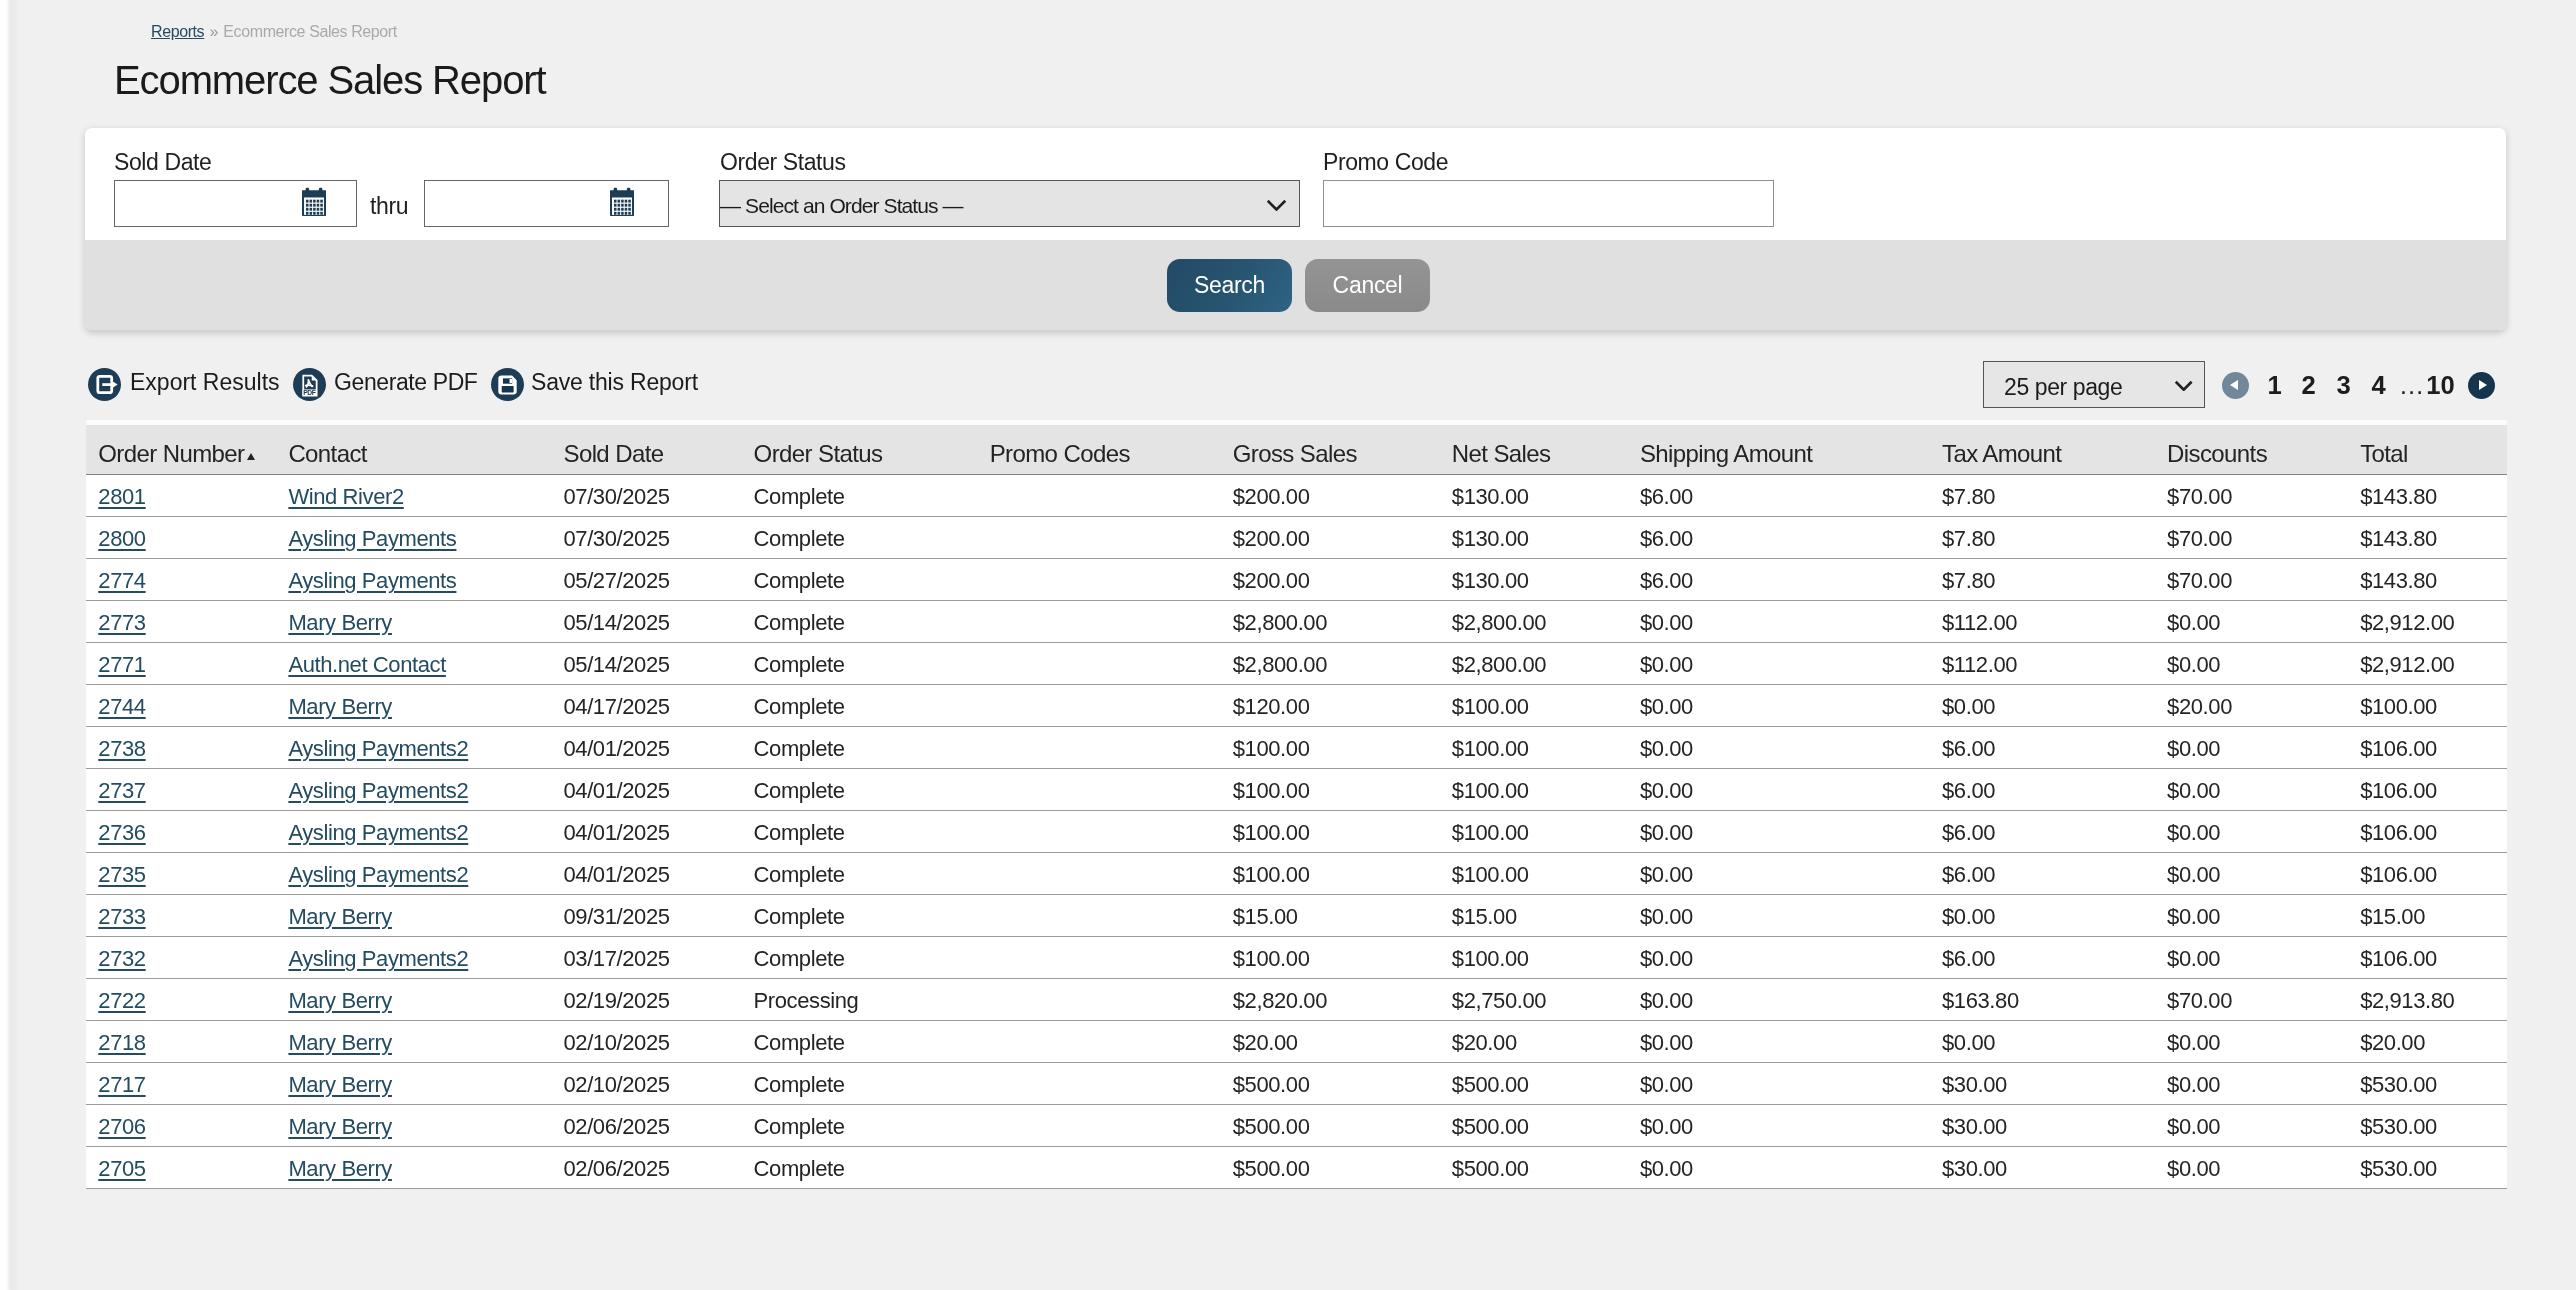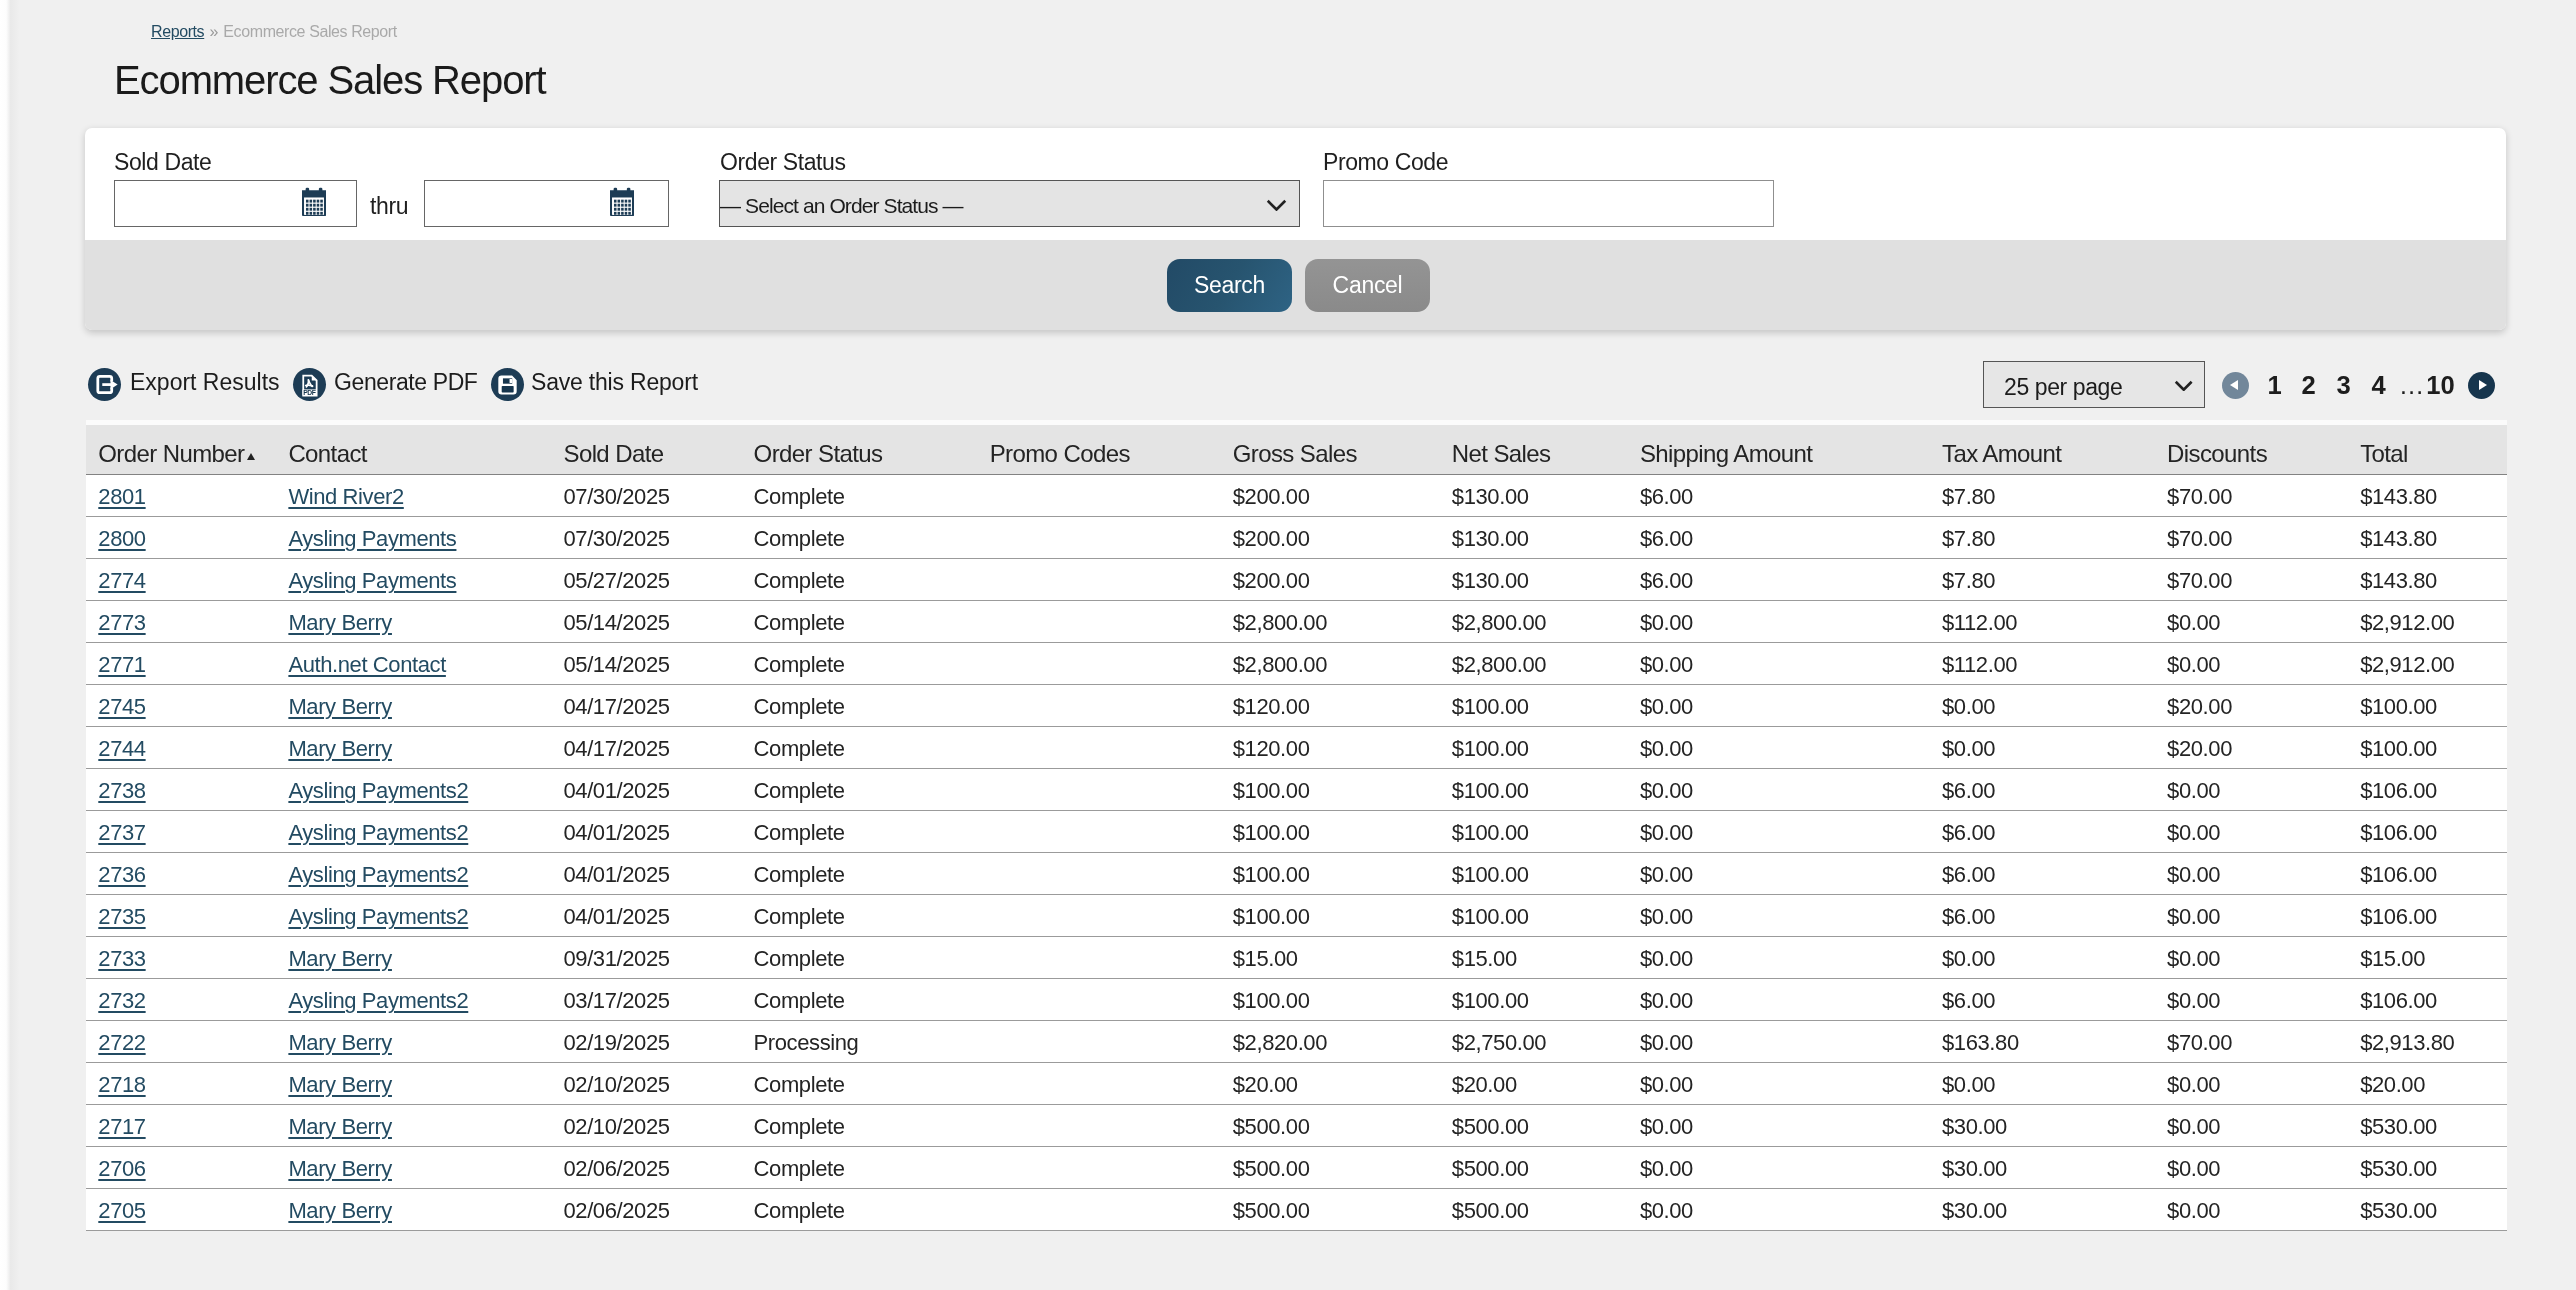--- a/index.html
+++ b/index.html
@@ -278,33 +278,20 @@
           <td>Complete</td>
           <td></td>
           <td>$2,800.00</td>
           <td>$2,800.00</td>
           <td>$0.00</td>
           <td>$112.00</td>
           <td>$0.00</td>
           <td>$2,912.00</td>
         </tr>
 <tr>
-          <td><a href="#">2745</a></td>
-          <td><a href="#">Mary Berry</a></td>
-          <td>04/17/2025</td>
-          <td>Complete</td>
-          <td></td>
-          <td>$120.00</td>
-          <td>$100.00</td>
-          <td>$0.00</td>
-          <td>$0.00</td>
-          <td>$20.00</td>
-          <td>$100.00</td>
-        </tr>
-<tr>
           <td><a href="#">2744</a></td>
           <td><a href="#">Mary Berry</a></td>
           <td>04/17/2025</td>
           <td>Complete</td>
           <td></td>
           <td>$120.00</td>
           <td>$100.00</td>
           <td>$0.00</td>
           <td>$0.00</td>
           <td>$20.00</td>

